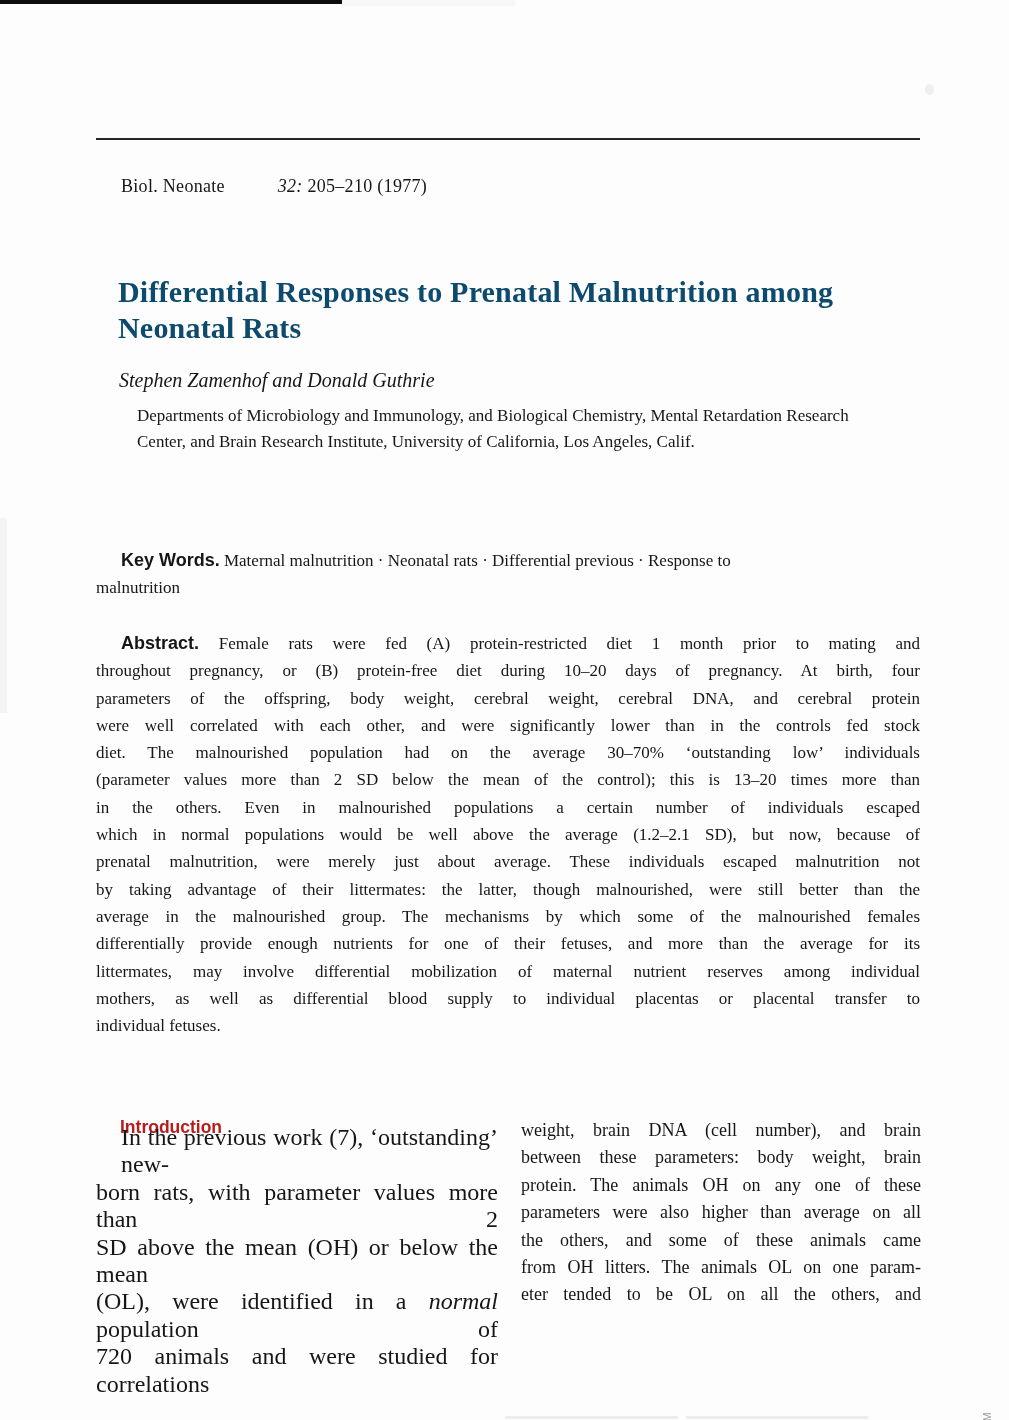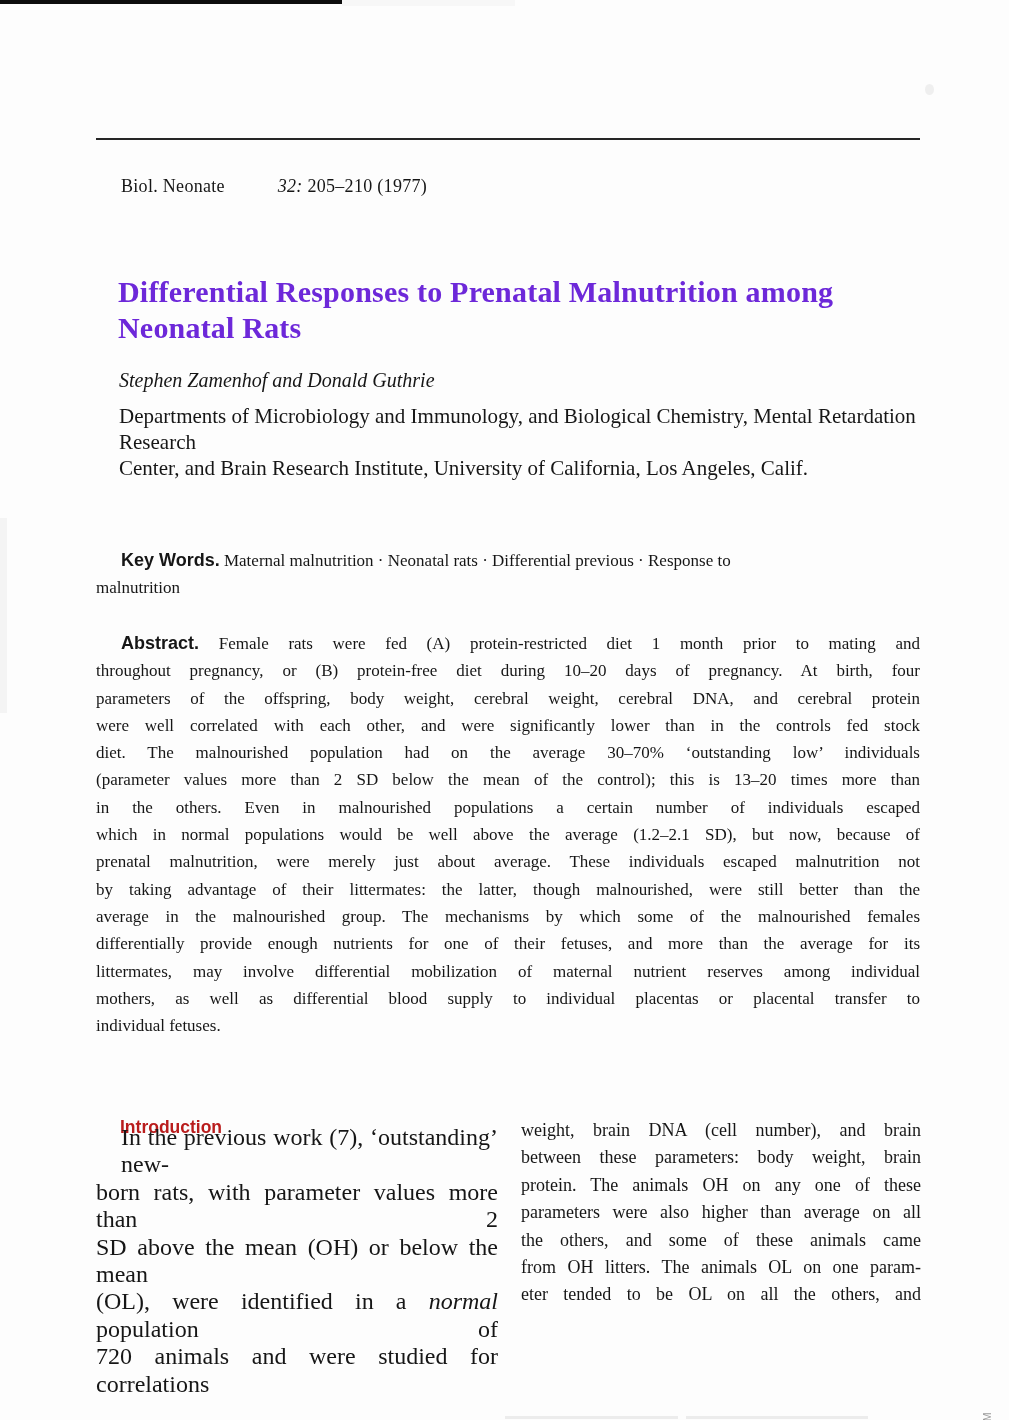--- a/index.html
+++ b/index.html
@@ -21,26 +21,26 @@
   .bottom-strip-a { position: absolute; left: 505px; top: 1416px; width: 173px; height: 3px; background: #ececec; }
   .bottom-strip-b { position: absolute; left: 686px; top: 1416px; width: 182px; height: 3px; background: #ececec; }
 
   .rule { position: absolute; left: 96px; top: 138px; width: 824px; height: 2px; background: #262626; }
 
   .journal-ref { position: absolute; left: 121px; top: 176px; font-size: 18px; letter-spacing: 0.3px; }
   .journal-ref .vol { font-style: italic; margin-left: 48px; }
 
   .title {
     position: absolute; left: 118px; top: 274px; width: 800px;
-    font-size: 30px; font-weight: 700; line-height: 36px; letter-spacing: 0.2px; color: #6d28d9;
+    font-size: 30px; font-weight: 700; line-height: 36px; letter-spacing: 0.2px; color: #0c4a6e;
   }
 
   .authors { position: absolute; left: 119px; top: 369px; font-size: 20px; font-style: italic; }
 
-  .affiliation { position: absolute; left: 119px; top: 403px; width: 810px; font-size: 21px; line-height: 26px; }
+  .affiliation { position: absolute; left: 137px; top: 403px; width: 810px; font-size: 17px; line-height: 26px; }
 
   .sans-label { font-family: "Liberation Sans", "DejaVu Sans", sans-serif; font-weight: 700; font-size: 18px; }
 
   .keywords { position: absolute; left: 96px; top: 547px; width: 824px; font-size: 17px; line-height: 27.3px; }
   .abstract { position: absolute; left: 96px; top: 630px; width: 824px; font-size: 17px; line-height: 27.3px; }
 
   .indent { padding-left: 25px; }
   .jline  { text-align: justify; text-align-last: justify; }
   .line   { white-space: nowrap; }
   .jline.line { white-space: normal; }

